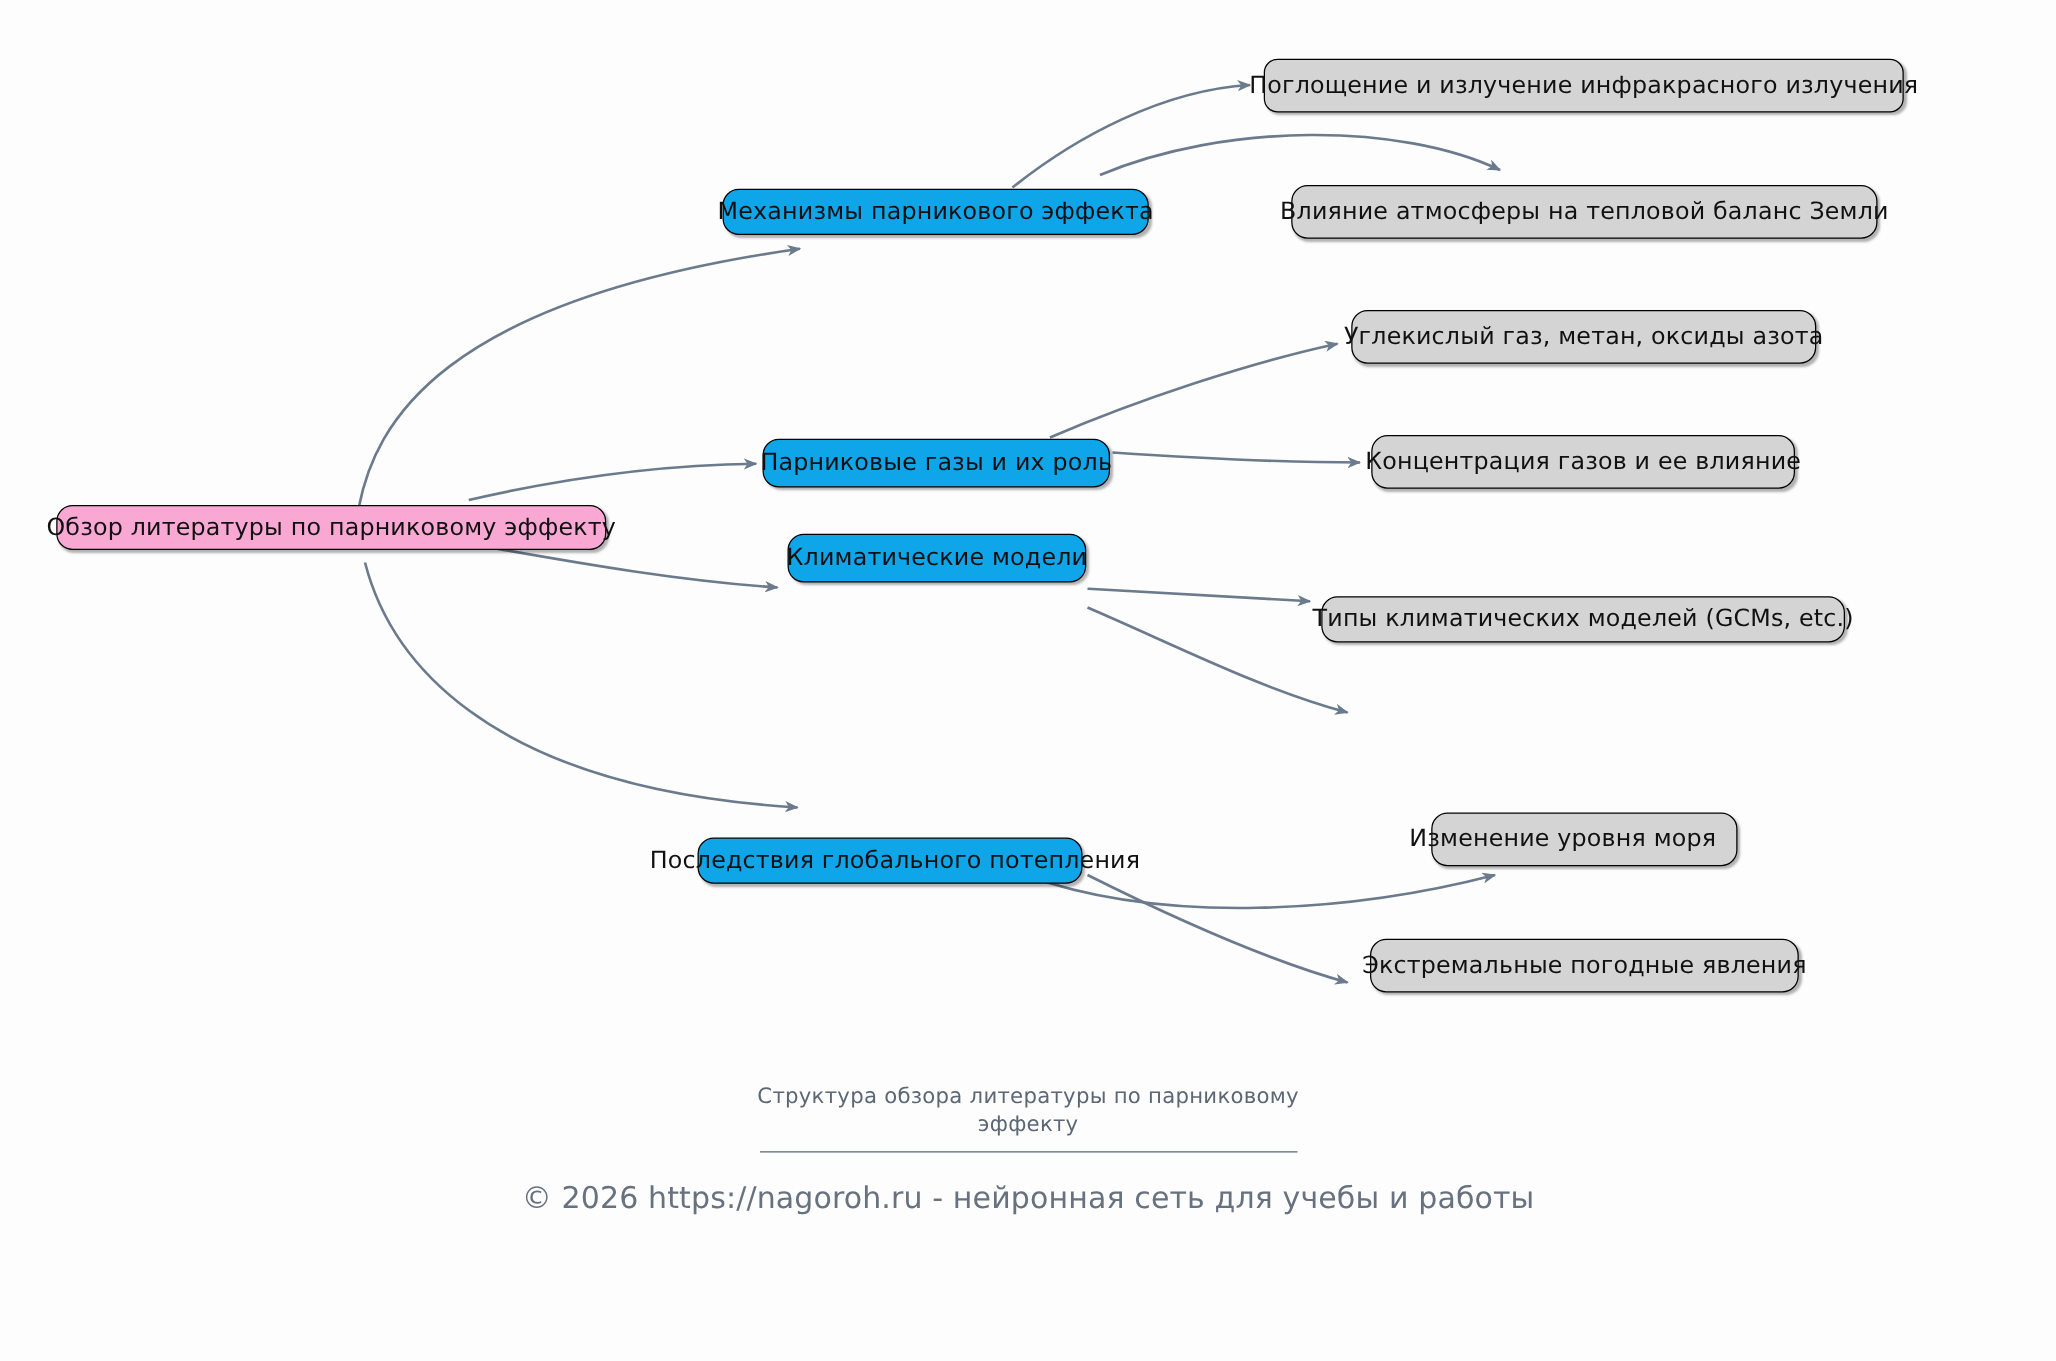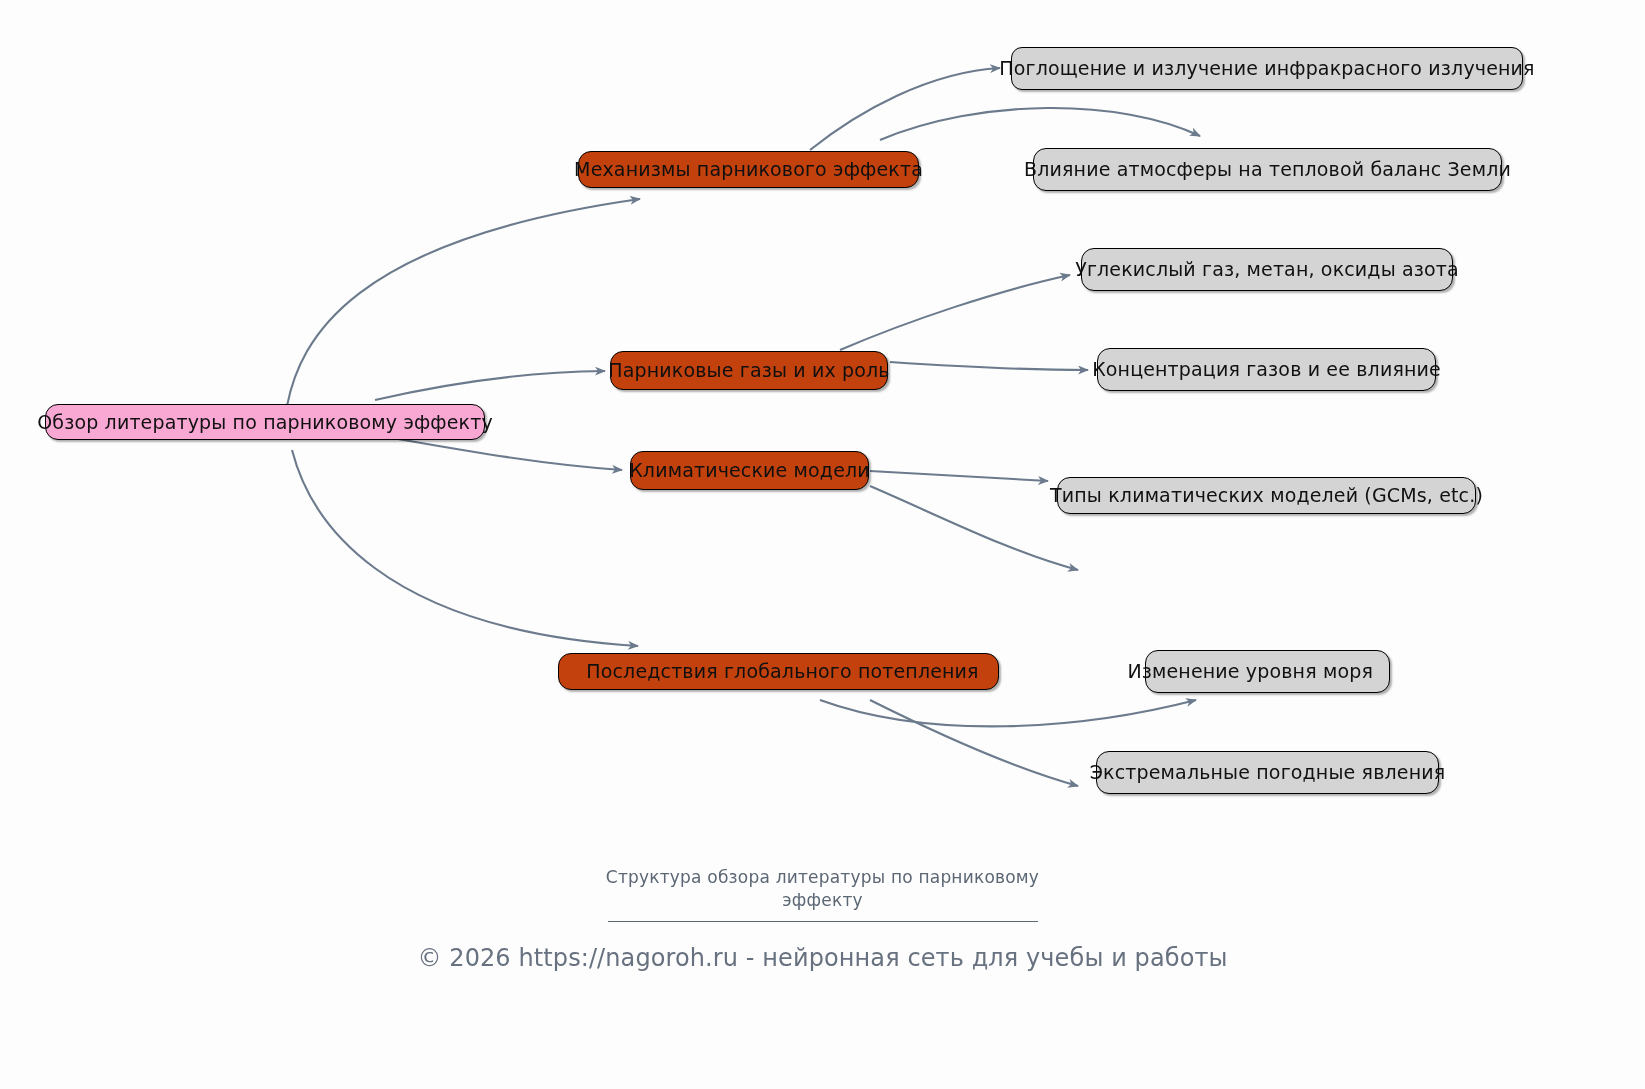--- a/index.html
+++ b/index.html
@@ -40,21 +40,21 @@
     color: #111111;
     white-space: nowrap;
     padding: 0 16px;
     box-shadow: 2px 2px 2px rgba(0,0,0,0.30);
     letter-spacing: 0.15px;
   }
   .node.root {
     background: #f9a8d4;
   }
   .node.branch {
-    background: #c2410c;
+    background: #0ea5e9;
     color: #101010;
   }
   .node.leaf {
     background: #d4d4d4;
   }
   #footer {
     position: absolute;
     left: 0;
     top: 866px;
     width: 1645px;
@@ -131,28 +131,28 @@
   <div class="node branch" style="left:610px; top:351px; width:278px; height:39px;">
     <span>Парниковые газы и их роль</span>
   </div>
   <div class="node leaf" style="left:1081px; top:248px; width:372px; height:43px;">
     <span>Углекислый газ, метан, оксиды азота</span>
   </div>
   <div class="node leaf" style="left:1097px; top:348px; width:339px; height:43px;">
     <span>Концентрация газов и ее влияние</span>
   </div>
 
-  <div class="node branch" style="left:630px; top:451px; width:239px; height:39px;">
+  <div class="node branch" style="left:630px; top:427px; width:239px; height:39px;">
     <span>Климатические модели</span>
   </div>
   <div class="node leaf" style="left:1057px; top:477px; width:419px; height:37px;">
     <span>Типы климатических моделей (GCMs, etc.)</span>
   </div>
 
-  <div class="node branch" style="left:558px; top:653px; width:441px; height:37px;padding-left:24px;">
+  <div class="node branch" style="left:558px; top:670px; width:308px; height:37px;padding-left:24px;">
     <span>Последствия глобального потепления</span>
   </div>
   <div class="node leaf" style="left:1145px; top:650px; width:245px; height:43px;justify-content:flex-end;">
     <span>Изменение уровня моря</span>
   </div>
   <div class="node leaf" style="left:1096px; top:751px; width:343px; height:43px;">
     <span>Экстремальные погодные явления</span>
   </div>
 
   <div id="footer">

